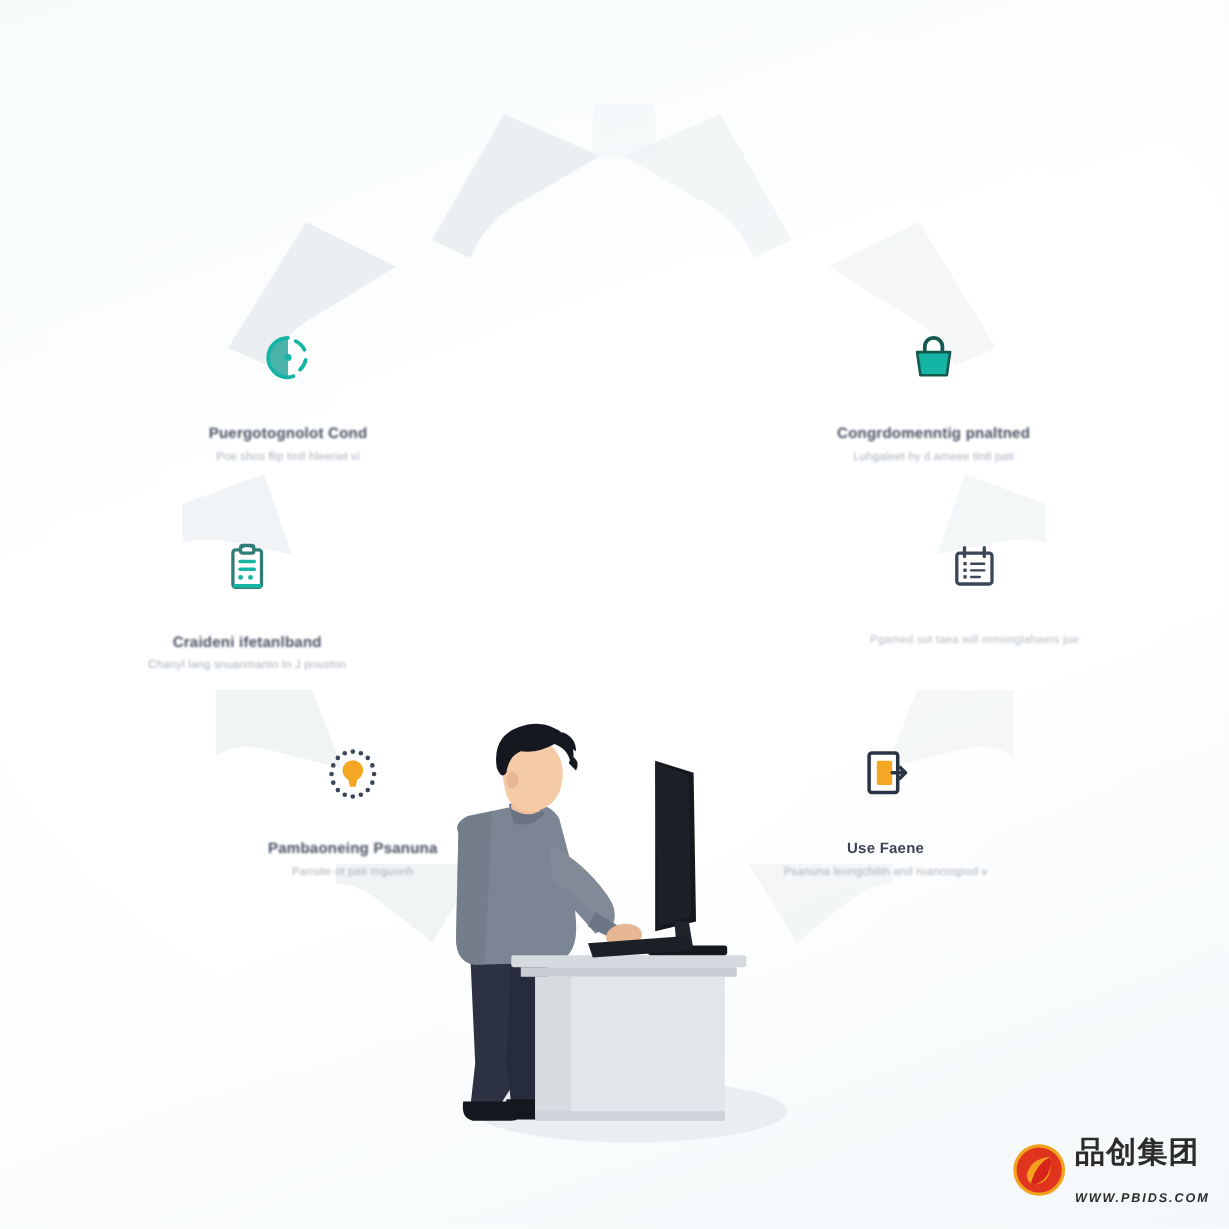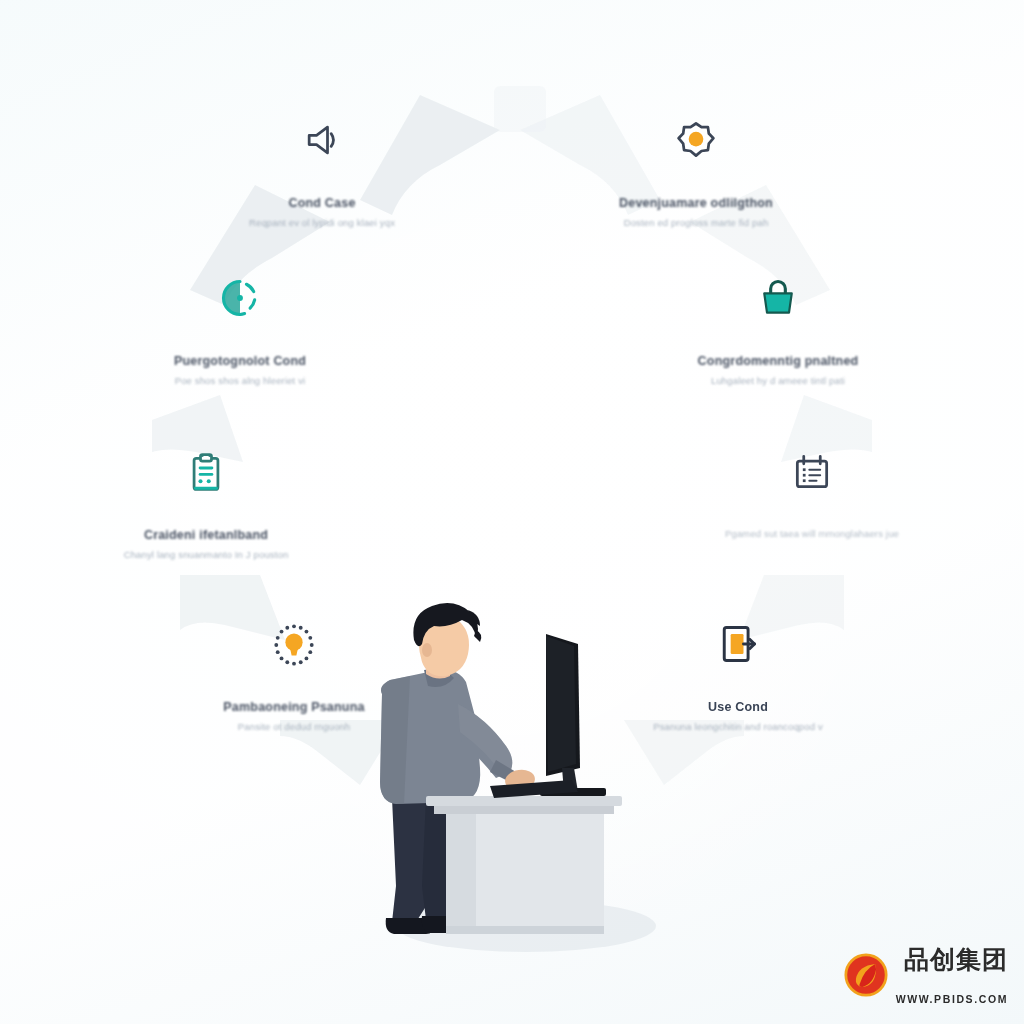--- a/index.html
+++ b/index.html
@@ -98,36 +98,36 @@
     align-items: center;
     gap: 8px;
   }
   .wm-mark {
     width: 44px;
     height: 44px;
     flex: 0 0 auto;
   }
   .wm-text {
     line-height: 1;
-    text-align: right;
   }
   .wm-cn {
     font-size: 25px;
     font-weight: bold;
     color: #2b2b2b;
     letter-spacing: 1px;
     font-family: "DejaVu Sans", sans-serif;
   }
   .wm-url {
     font-size: 10.5px;
     font-weight: bold;
     color: #2b2b2b;
     letter-spacing: 1.6px;
     margin-top: 22px;
     font-family: "Liberation Sans", sans-serif;
+    font-style: italic;
   }
 </style>
 </head>
 <body>
 
 <div id="stage">
 
   <div class="tint-a"></div>
   <div class="tint-b"></div>
 
@@ -151,54 +151,34 @@
       <path d="M844 575 L764 575 L739 640 L799 625 Q829 618 844 630 Z" opacity="0.5"></path>
 
       <path d="M280 720 L400 720 L360 785 L318 752 Q298 736 280 736 Z" opacity="0.8"></path>
 
       <path d="M744 720 L624 720 L664 785 L706 752 Q726 736 744 736 Z" opacity="0.5"></path>
 
       <rect x="494" y="86" width="52" height="46" rx="6" opacity="0.35"></rect>
     </g>
   </svg>
 
-  <div class="item" style="left:192px; top:118px;">
-    <span class="icon">
-      <svg width="44" height="44" viewBox="0 0 48 48" fill="none" stroke="#3c4657" stroke-width="3" stroke-linejoin="round" stroke-linecap="round">
-        <path d="M10 19 L10 29 L18 29 L30 38 L30 10 L18 19 Z"></path>
-        <path d="M34 17 Q39 24 34 31"></path>
-      </svg>
-    </span>
-    <div class="title">Cond Case</div>
-    <div class="desc">Reqpant ev ol lypidi ong klaei yqx</div>
-  </div>
-
-  <div class="item" style="left:566px; top:118px;">
-    <span class="icon">
-      <svg width="44" height="44" viewBox="0 0 48 48" fill="none">
-        <path d="M24 6 L30 10 L37 10 L38 17 L43 22 L38 28 L37 35 L30 36 L24 41 L18 36 L11 35 L10 28 L5 22 L10 17 L11 10 L18 10 Z" stroke="#3c4657" stroke-width="3" stroke-linejoin="round" fill="#ffffff"></path>
-        <circle cx="24" cy="23" r="8" fill="#f5a623"></circle>
-      </svg>
-    </span>
-    <div class="title">Devenjuamare odlilgthon</div>
-    <div class="desc">Dosten ed progloss marte fid pah</div>
-  </div>
+
 
   <div class="item" style="left:110px; top:276px;">
     <span class="icon">
       <svg width="44" height="44" viewBox="0 0 48 48" fill="none" stroke="#15b5a6" stroke-width="3.4" stroke-linecap="round">
         <path d="M24 6 A18 18 0 1 0 24 42" stroke="#15b5a6" fill="#2aa79b" fill-opacity="0.85"></path>
         <path d="M31 9 A17 17 0 0 1 39 17"></path>
         <path d="M40 26 A17 17 0 0 1 35 35"></path>
         <path d="M29 41 A17 17 0 0 1 24 42"></path>
         <circle cx="24" cy="24" r="3.2" fill="#15b5a6" stroke="none"></circle>
       </svg>
     </span>
     <div class="title">Puergotognolot Cond</div>
-    <div class="desc">Poe shos shos alng hleeriet vi</div>
+    <div class="desc">Poe shos flip tintl hleeriet vi</div>
   </div>
 
   <div class="item" style="left:648px; top:276px;">
     <span class="icon">
       <svg width="44" height="44" viewBox="0 0 48 48" fill="none">
         <path d="M16 18 V14 A8 8 0 0 1 32 14 V18" stroke="#14594f" stroke-width="3.4" fill="none" stroke-linecap="round"></path>
         <path d="M9 19 H39 L36 40 H12 Z" fill="#15b5a6" stroke="#14594f" stroke-width="2.4" stroke-linejoin="round"></path>
       </svg>
     </span>
     <div class="title">Congrdomenntig pnaltned</div>
@@ -259,33 +239,33 @@
           <circle cx="5.5" cy="24" r="2"></circle>
             <circle cx="7" cy="16.5" r="2"></circle>
             <circle cx="11" cy="10" r="2"></circle>
           <circle cx="17" cy="6" r="2"></circle>
         </g>
         <circle cx="24" cy="21" r="9" fill="#f5a623"></circle>
         <path d="M20 28 L28 28 L26.5 35 L21.5 35 Z" fill="#f5a623"></path>
       </svg>
     </span>
     <div class="title">Pambaoneing Psanuna</div>
-    <div class="desc">Pansite ot dedud rnguonh</div>
+    <div class="desc">Pansite ot pati rnguonh</div>
   </div>
 
   <div class="item sharp" style="left:608px; top:622px;">
     <span class="icon">
       <svg width="44" height="44" viewBox="0 0 48 48" fill="none">
         <rect x="9" y="6" width="26" height="36" rx="2.5" fill="#ffffff" stroke="#2b3444" stroke-width="3.2"></rect>
         <rect x="16" y="13" width="14" height="22" rx="1.5" fill="#f5a623"></rect>
         <path d="M30 24 H42" stroke="#2b3444" stroke-width="3.2" stroke-linecap="round"></path>
         <path d="M37 19 L42 24 L37 29" stroke="#2b3444" stroke-width="3.2" stroke-linecap="round" stroke-linejoin="round" fill="none"></path>
       </svg>
     </span>
-    <div class="title">Use Cond</div>
+    <div class="title">Use Faene</div>
     <div class="desc">Psanuna leongchitin and roancoqpod v</div>
   </div>
 
   <svg class="center-illus" viewBox="0 0 380 380">
 
     <ellipse cx="196" cy="326" rx="130" ry="26" fill="#e4e9ee" opacity="0.75"></ellipse>
 
     <g>
 
       <path d="M62 198 L96 198 L100 300 L86 322 L62 322 L66 286 Z" fill="#2c3242"></path>

